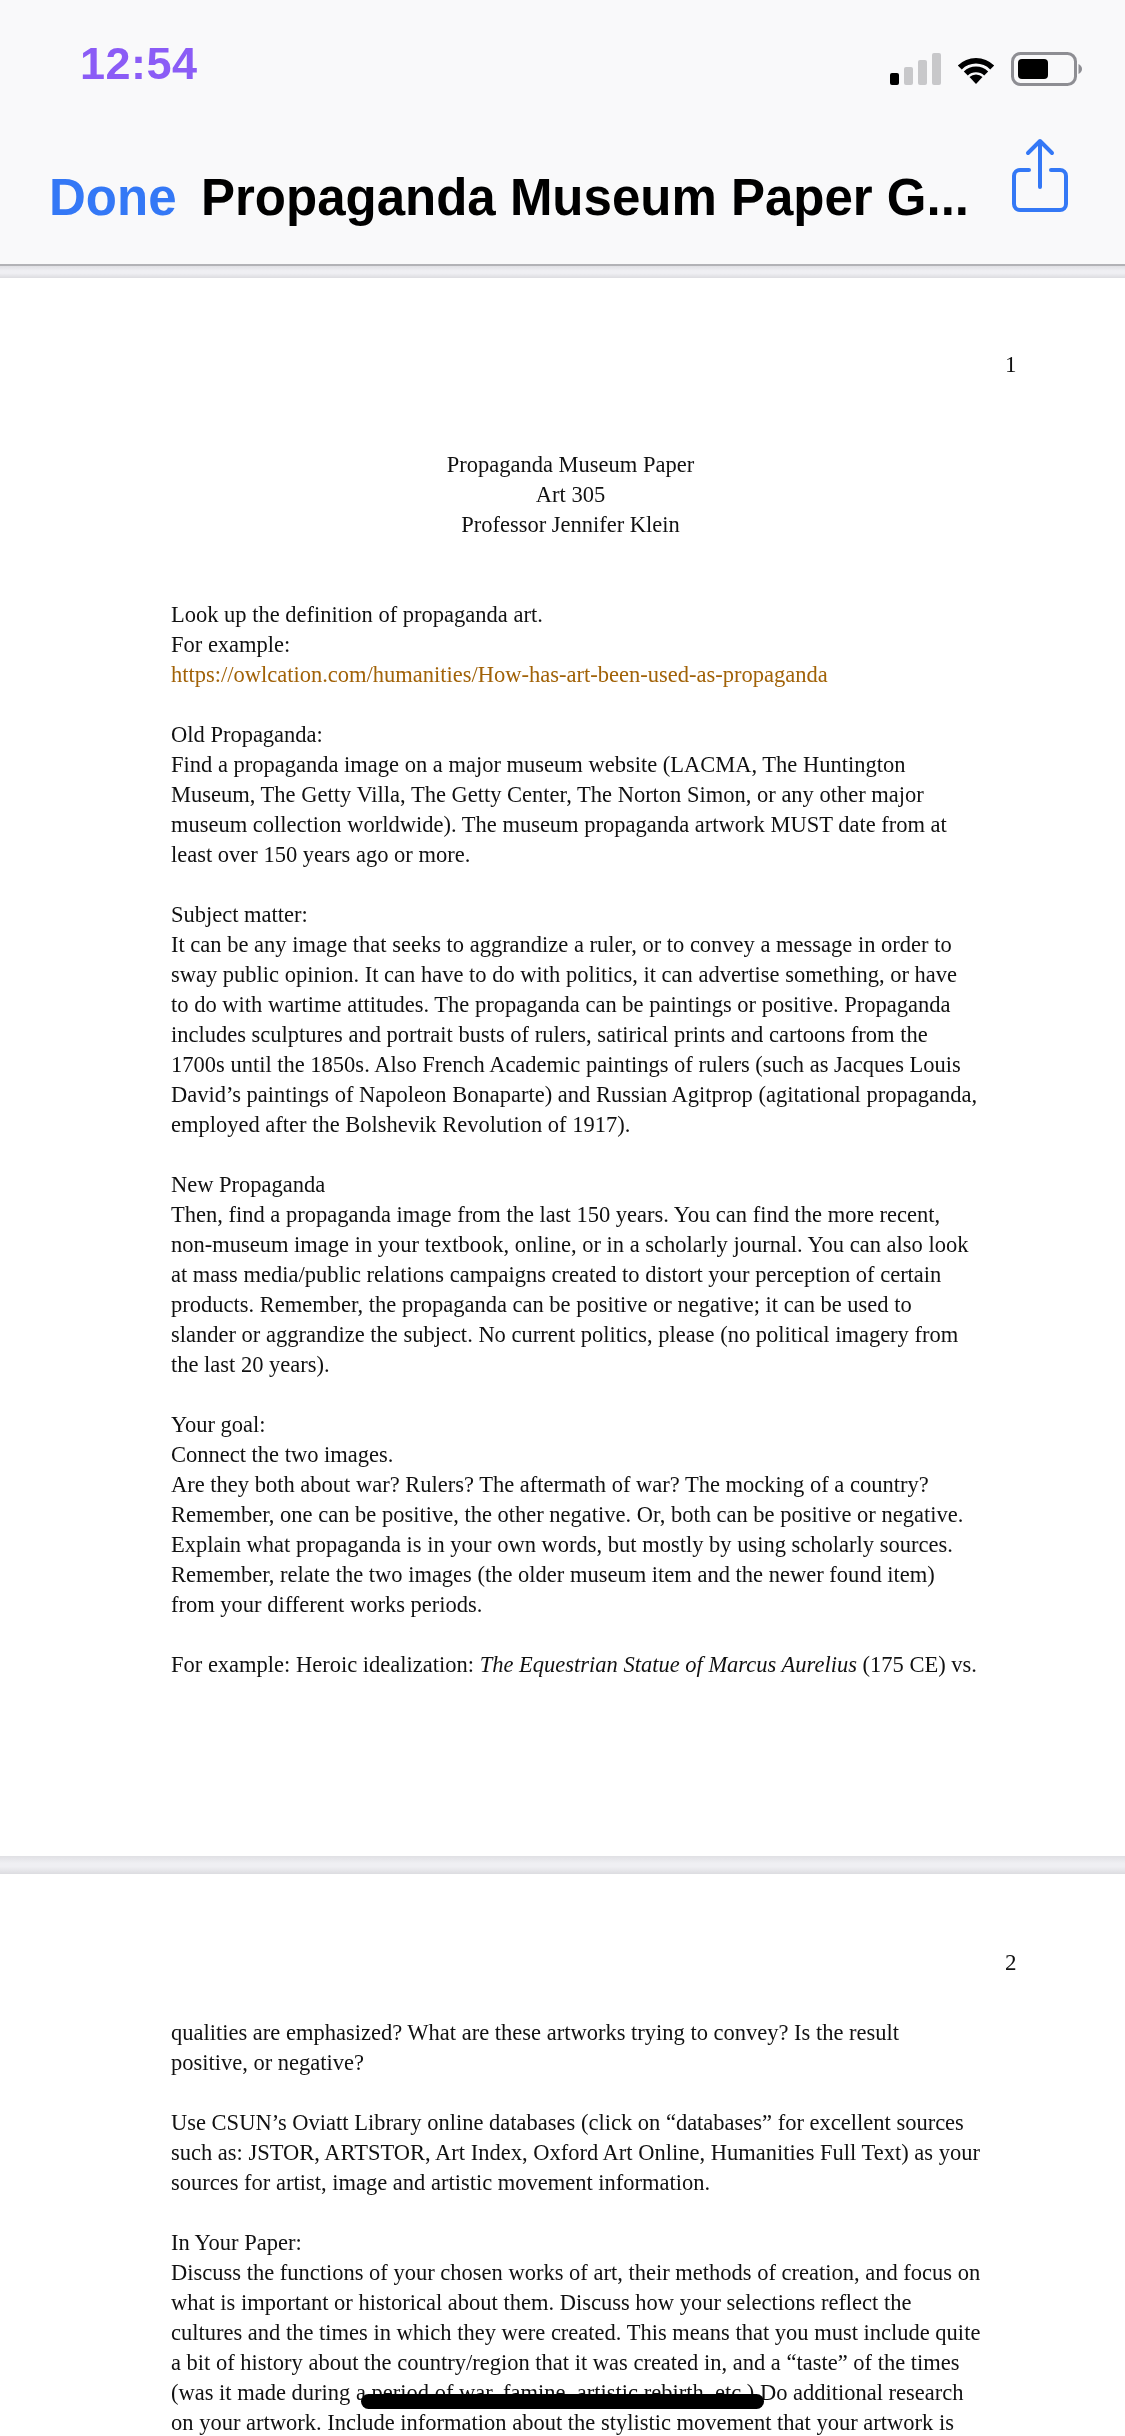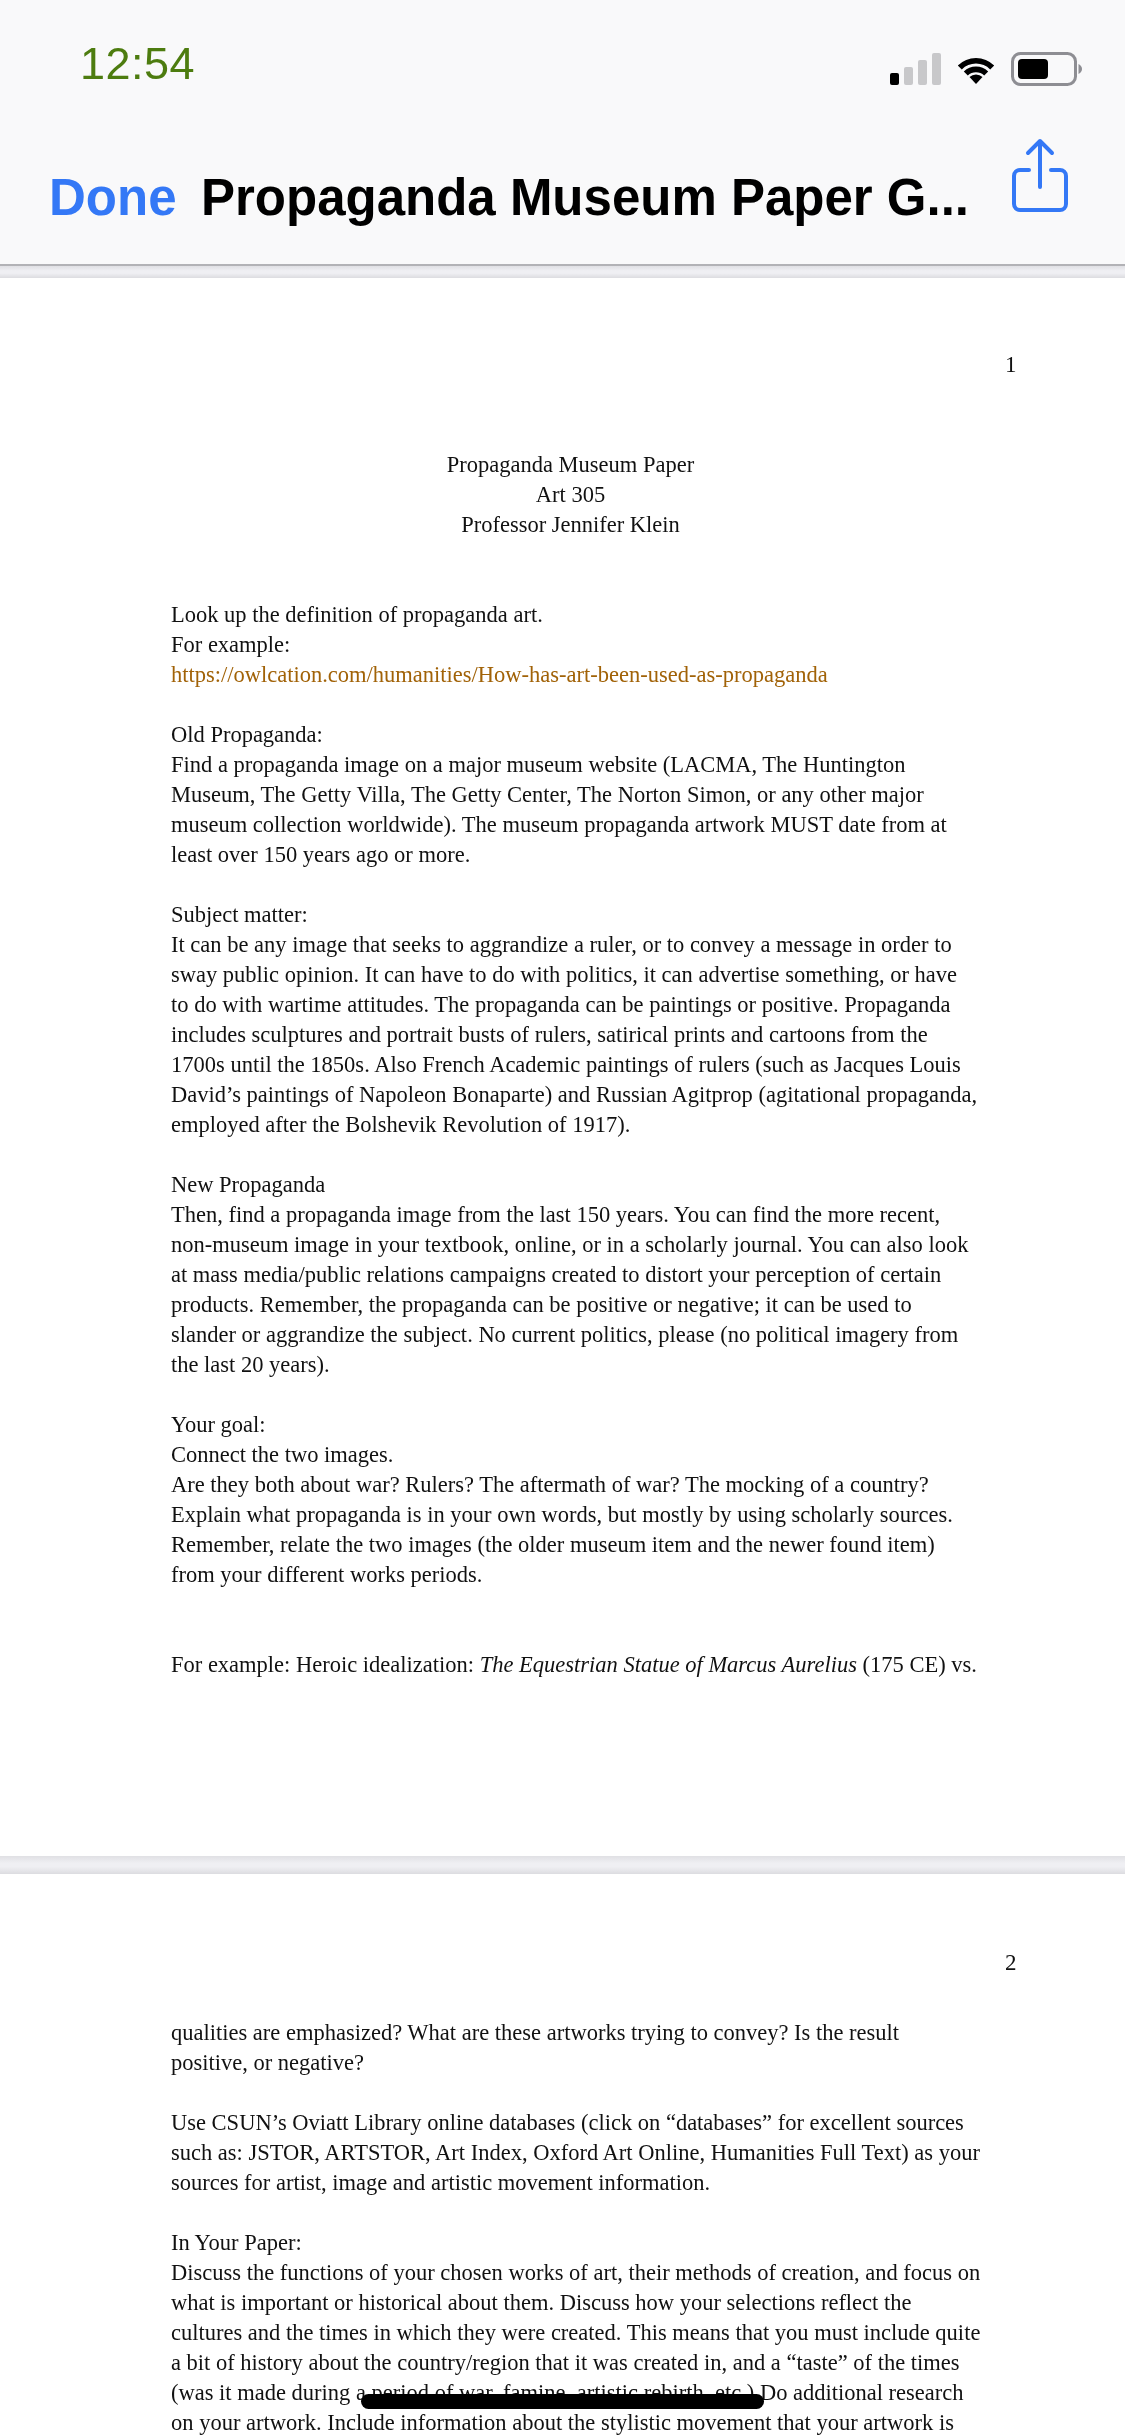--- a/index.html
+++ b/index.html
@@ -5,22 +5,22 @@
   * { margin: 0; padding: 0; box-sizing: border-box; }
   html, body { width: 1125px; height: 2436px; overflow: hidden; background: #ffffff; }
   body { position: relative; font-family: "Liberation Sans", sans-serif; }
 
   .topbar {
     position: absolute; left: 0; top: 0; width: 1125px; height: 265px;
     background: #f9f9fa;
   }
   .status-time {
     position: absolute; left: 80px; top: 38px;
-    font-family: "Liberation Sans", sans-serif; font-weight: normal;
-    font-size: 45px; color: #4d7c0f; letter-spacing: 0.5px;
+    font-family: "Liberation Sans", sans-serif; font-weight: bold;
+    font-size: 45px; color: #8b5cf6; letter-spacing: 0.5px;
   }
   .status-icons { position: absolute; right: 42px; top: 52px; height: 34px; display: flex; align-items: center; gap: 14px; }
   .signal { display: flex; align-items: flex-end; gap: 5px; height: 32px; }
   .signal span { width: 9px; border-radius: 2px; background: #c8c8ca; display: block; }
   .signal span.on { background: #000; }
 
   .nav-done {
     position: absolute; left: 49px; top: 168px;
     font-size: 51px; color: #3478f6; font-weight: bold;
     cursor: pointer;
@@ -135,20 +135,21 @@
     <span class="line">at mass media/public relations campaigns created to distort your perception of certain</span>
     <span class="line">products. Remember, the propaganda can be positive or negative; it can be used to</span>
     <span class="line">slander or aggrandize the subject. No current politics, please (no political imagery from</span>
     <span class="line">the last 20 years).</span>
   </div>
 
   <div class="para" style="top:1132px">
     <span class="line">Your goal:</span>
     <span class="line">Connect the two images.</span>
     <span class="line">Are they both about war? Rulers? The aftermath of war? The mocking of a country?</span>
+    <span class="line">Remember, one can be positive, the other negative. Or, both can be positive or negative.</span>
     <span class="line">Explain what propaganda is in your own words, but mostly by using scholarly sources.</span>
     <span class="line">Remember, relate the two images (the older museum item and the newer found item)</span>
     <span class="line">from your different works periods.</span>
   </div>
 
   <div class="para" style="top:1372px">
     <span class="line"><span>For example: Heroic idealization: </span><i>The Equestrian Statue of Marcus Aurelius</i><span> (175 CE) vs.</span></span>
   </div>
 </div>
 

